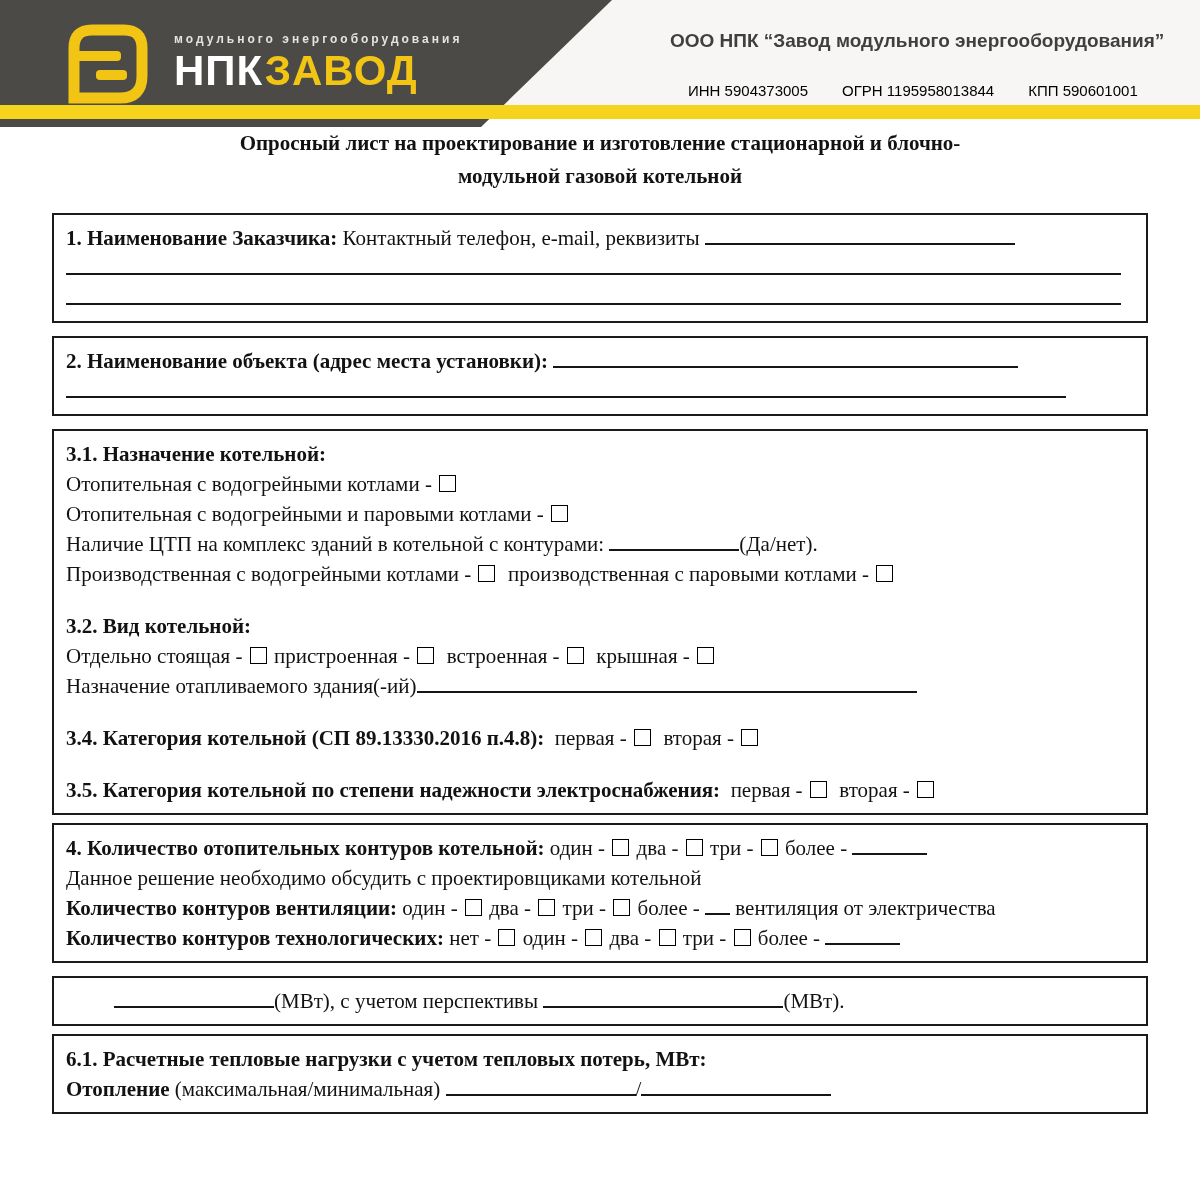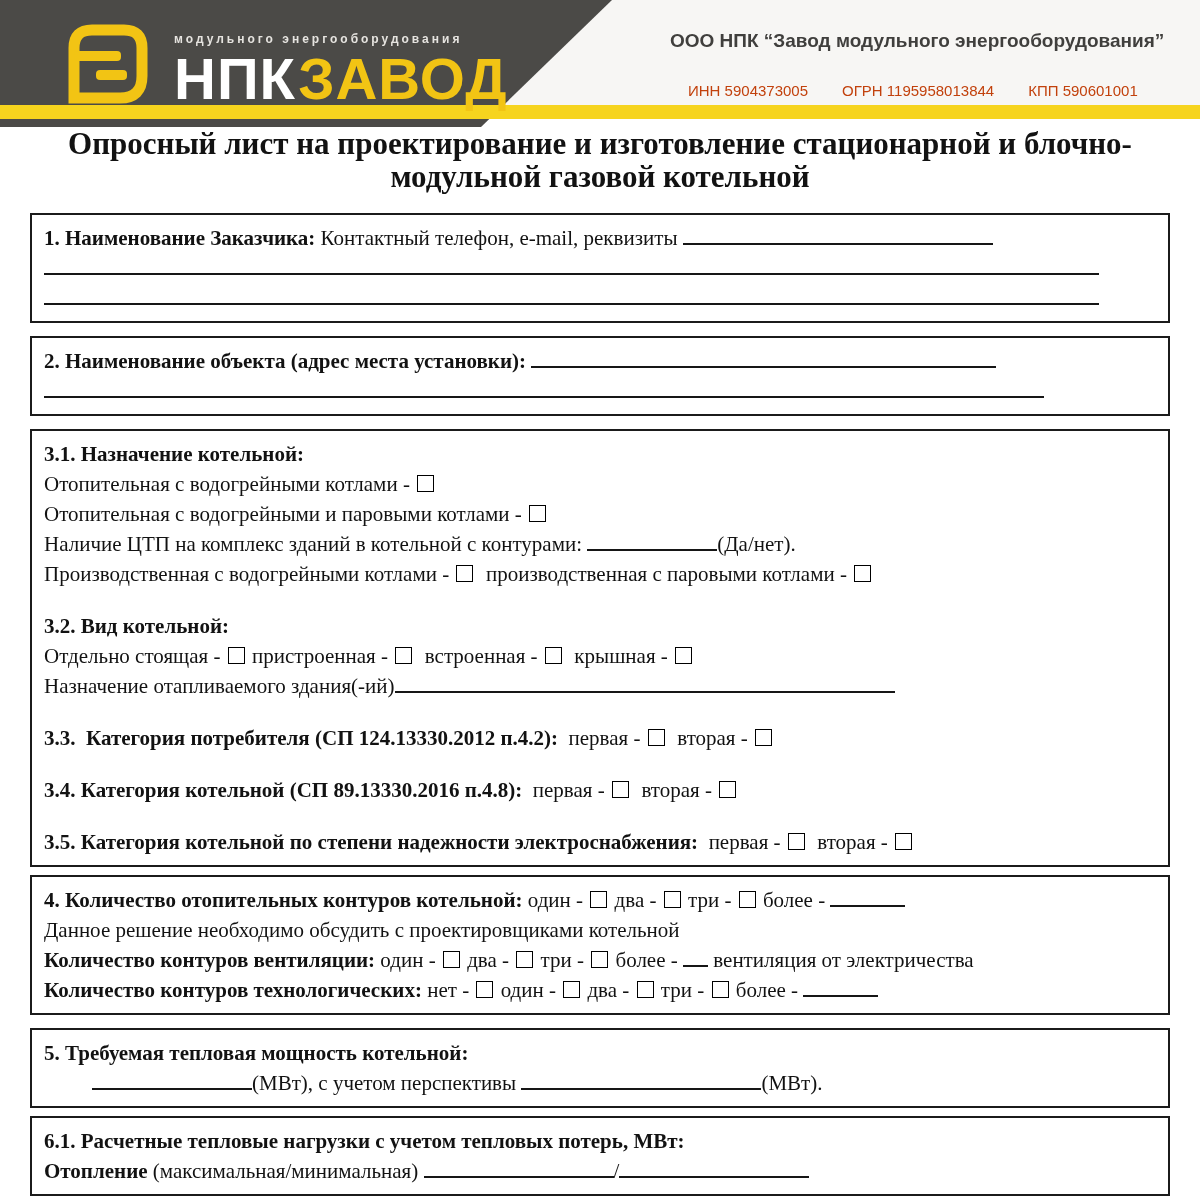--- a/index.html
+++ b/index.html
@@ -11,36 +11,36 @@
   .header{position:relative;height:119px;background:#f7f6f4;}
   .header-dark{
     position:absolute;left:0;top:0;width:1200px;height:127px;background:#4b4a47;
     clip-path:polygon(0 0,612px 0,481px 127px,0 127px);
   }
   .header-stripe{position:absolute;left:0;bottom:0;width:100%;height:14px;background:#f6d41e;}
   .logo{position:absolute;left:62px;top:18px;display:flex;gap:20px;align-items:flex-start;}
   .logo-mark{width:92px;height:92px;flex:0 0 auto;}
   .brand-text{padding-top:14px;font-family:"Liberation Sans", sans-serif;}
   .tagline{font-size:12px;font-weight:bold;letter-spacing:3px;color:#e6e4e0;margin-bottom:4px;white-space:nowrap;}
-  .brand{font-size:58px;font-weight:bold;letter-spacing:1px;line-height:1;white-space:nowrap;}
+  .brand{font-size:42px;font-weight:bold;letter-spacing:1px;line-height:1;white-space:nowrap;}
   .brand .npk{color:#ffffff}
   .brand .zavod{color:#f2c414}
   .company{
     position:absolute;left:670px;top:30px;width:520px;
     font-family:Liberation Sans, sans-serif;font-weight:bold;font-size:19px;color:#403f3d;white-space:nowrap;
   }
   .reqs{
     position:absolute;left:688px;top:82px;display:flex;gap:34px;
-    font-family:"Liberation Sans", sans-serif;font-size:15px;color:#c2410c;white-space:nowrap;
+    font-family:"Liberation Sans", sans-serif;font-size:15px;color:#000000;white-space:nowrap;
   }
   
-  .title{font-weight:bold;font-size:31px;text-align:center;line-height:33px;margin:8px 40px 20px;}
+  .title{font-weight:bold;font-size:21px;text-align:center;line-height:33px;margin:8px 40px 20px;}
   
   .form-body{margin:0;}
-  .section{margin:0 30px 13px;border:2px solid #1b1b1b;padding:8px 12px;background:#fff;}
+  .section{margin:0 52px 13px;border:2px solid #1b1b1b;padding:8px 12px;background:#fff;}
   .section[data-name="form-section-3"]{margin-bottom:8px;}
   .section[data-name="form-section-5"]{margin-bottom:8px;}
   .line{line-height:30px;font-size:21px;white-space:pre-wrap;}
   .run.bold{font-weight:bold;}
   .checkbox{
     display:inline-block;width:15px;height:15px;border:1.5px solid #000;background:#fff;
     vertical-align:-1px;margin:0 2px;
   }
   .blank{display:inline-block;height:18px;border-bottom:2px solid #161616;}
 </style>
@@ -90,31 +90,29 @@
     </div>
     <div class="section" data-name="form-section-3">
       <div class="line" data-name="form-line"><span class="run bold" data-name="text-run">3.1. Назначение котельной:</span></div>
       <div class="line" data-name="form-line"><span class="run" data-name="text-run">Отопительная с водогрейными котлами - </span><span class="checkbox" data-name="checkbox"></span></div>
       <div class="line" data-name="form-line"><span class="run" data-name="text-run">Отопительная с водогрейными и паровыми котлами - </span><span class="checkbox" data-name="checkbox"></span></div>
       <div class="line" data-name="form-line"><span class="run" data-name="text-run">Наличие ЦТП на комплекс зданий в котельной с контурами: </span><span class="blank" data-name="blank-field" style="width: 130px;"></span><span class="run" data-name="text-run">(Да/нет).</span></div>
       <div class="line" data-name="form-line"><span class="run" data-name="text-run">Производственная с водогрейными котлами - </span><span class="checkbox" data-name="checkbox"></span><span class="run" data-name="text-run">  производственная с паровыми котлами - </span><span class="checkbox" data-name="checkbox"></span></div>
       <div class="line" data-name="form-line" style="margin-top: 22px;"><span class="run bold" data-name="text-run">3.2. Вид котельной:</span></div>
       <div class="line" data-name="form-line"><span class="run" data-name="text-run">Отдельно стоящая - </span><span class="checkbox" data-name="checkbox"></span><span class="run" data-name="text-run"> пристроенная - </span><span class="checkbox" data-name="checkbox"></span><span class="run" data-name="text-run">  встроенная - </span><span class="checkbox" data-name="checkbox"></span><span class="run" data-name="text-run">  крышная - </span><span class="checkbox" data-name="checkbox"></span></div>
       <div class="line" data-name="form-line"><span class="run" data-name="text-run">Назначение отапливаемого здания(-ий)</span><span class="blank" data-name="blank-field" style="width: 500px;"></span></div>
-      <div class="line" data-name="form-line" style="margin-top: 22px;"><span class="run bold" data-name="text-run">3.3.  Категория потребителя (СП 124.13330.2012 п.4.2): </span><span class="run" data-name="text-run"> первая - </span><span class="checkbox" data-name="checkbox"></span><span class="run" data-name="text-run">  вторая - </span><span class="checkbox" data-name="checkbox"></span></div>
       <div class="line" data-name="form-line" style="margin-top: 22px;"><span class="run bold" data-name="text-run">3.4. Категория котельной (СП 89.13330.2016 п.4.8): </span><span class="run" data-name="text-run"> первая - </span><span class="checkbox" data-name="checkbox"></span><span class="run" data-name="text-run">  вторая - </span><span class="checkbox" data-name="checkbox"></span></div>
       <div class="line" data-name="form-line" style="margin-top: 22px;"><span class="run bold" data-name="text-run">3.5. Категория котельной по степени надежности электроснабжения: </span><span class="run" data-name="text-run"> первая - </span><span class="checkbox" data-name="checkbox"></span><span class="run" data-name="text-run">  вторая - </span><span class="checkbox" data-name="checkbox"></span></div>
     </div>
     <div class="section" data-name="form-section-4">
       <div class="line" data-name="form-line"><span class="run bold" data-name="text-run">4. Количество отопительных контуров котельной: </span><span class="run" data-name="text-run">один - </span><span class="checkbox" data-name="checkbox"></span><span class="run" data-name="text-run"> два - </span><span class="checkbox" data-name="checkbox"></span><span class="run" data-name="text-run"> три - </span><span class="checkbox" data-name="checkbox"></span><span class="run" data-name="text-run"> более - </span><span class="blank" data-name="blank-field" style="width: 75px;"></span></div>
       <div class="line" data-name="form-line"><span class="run" data-name="text-run">Данное решение необходимо обсудить с проектировщиками котельной</span></div>
       <div class="line" data-name="form-line"><span class="run bold" data-name="text-run">Количество контуров вентиляции: </span><span class="run" data-name="text-run">один - </span><span class="checkbox" data-name="checkbox"></span><span class="run" data-name="text-run"> два - </span><span class="checkbox" data-name="checkbox"></span><span class="run" data-name="text-run"> три - </span><span class="checkbox" data-name="checkbox"></span><span class="run" data-name="text-run"> более - </span><span class="blank" data-name="blank-field" style="width: 25px;"></span><span class="run" data-name="text-run"> вентиляция от электричества</span></div>
       <div class="line" data-name="form-line"><span class="run bold" data-name="text-run">Количество контуров технологических: </span><span class="run" data-name="text-run">нет - </span><span class="checkbox" data-name="checkbox"></span><span class="run" data-name="text-run"> один - </span><span class="checkbox" data-name="checkbox"></span><span class="run" data-name="text-run"> два - </span><span class="checkbox" data-name="checkbox"></span><span class="run" data-name="text-run"> три - </span><span class="checkbox" data-name="checkbox"></span><span class="run" data-name="text-run"> более - </span><span class="blank" data-name="blank-field" style="width: 75px;"></span></div>
     </div>
     <div class="section" data-name="form-section-5">
-      <div class="line" data-name="form-line"><span class="run bold" data-name="text-run">5. Требуемая тепловая мощность котельной:</span></div>
       <div class="line" data-name="form-line" style="padding-left: 48px;"><span class="blank" data-name="blank-field" style="width: 160px;"></span><span class="run" data-name="text-run">(МВт), с учетом перспективы </span><span class="blank" data-name="blank-field" style="width: 240px;"></span><span class="run" data-name="text-run">(МВт).</span></div>
     </div>
     <div class="section" data-name="form-section-6">
       <div class="line" data-name="form-line"><span class="run bold" data-name="text-run">6.1. Расчетные тепловые нагрузки с учетом тепловых потерь, МВт: </span></div>
       <div class="line" data-name="form-line"><span class="run bold" data-name="text-run">Отопление </span><span class="run" data-name="text-run">(максимальная/минимальная) </span><span class="blank" data-name="blank-field" style="width: 190px;"></span><span class="run" data-name="text-run">/</span><span class="blank" data-name="blank-field" style="width: 190px;"></span></div>
     </div>
   </div>
 
 </body></html>

